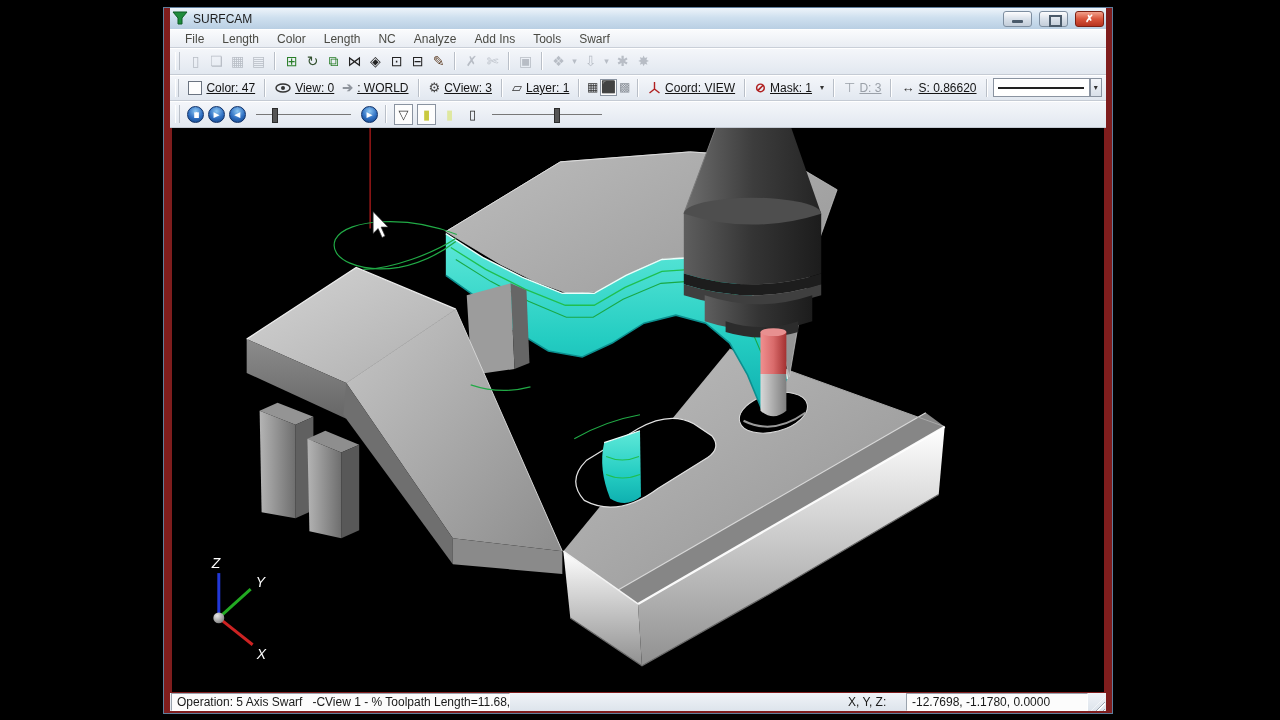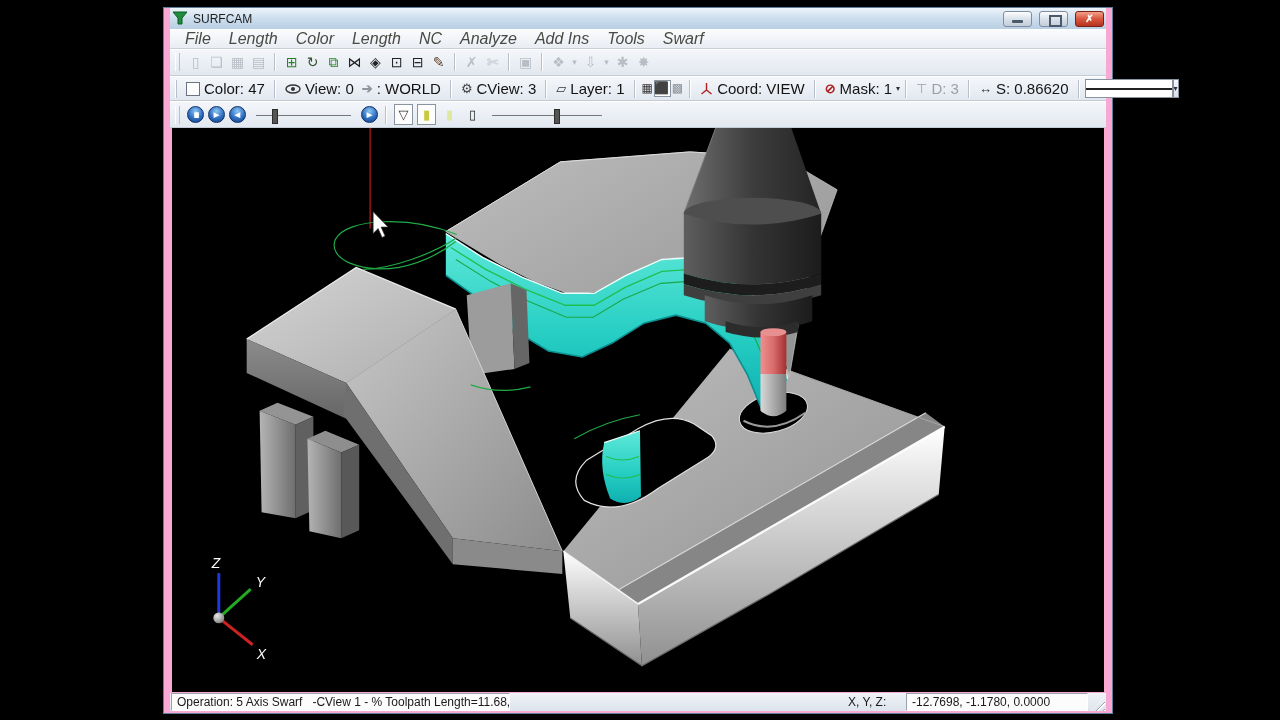--- a/index.html
+++ b/index.html
@@ -1,50 +1,50 @@
 <!DOCTYPE html>
 <html><head>
 <meta charset="utf-8">
 <style>
   html,body{margin:0;padding:0;}
   body{width:1280px;height:720px;background:#000;position:relative;overflow:hidden;
        font-family:"Liberation Sans",sans-serif;}
   .window{position:absolute;left:163px;top:7px;width:950px;height:707px;box-sizing:border-box;
-          background:#f9a8d4;border:1px solid #5f7e9c;display:flex;flex-direction:column;
+          background:#7f1d1d;border:1px solid #5f7e9c;display:flex;flex-direction:column;
           padding:0 6px 2px 6px;}
   
   .titlebar{height:23px;display:flex;align-items:center;gap:5px;padding:0 2px;
             background:linear-gradient(#eef4fa,#cfe0ef 45%,#b9cfe3);}
   .appicon{width:16px;height:15px;display:inline-block;}
   .title{font-size:12px;color:#1d1d1d;flex:0 0 auto;}
   .tspacer{flex:1;}
   .wb{width:29px;height:16px;border:1px solid #7d8ea0;border-radius:3px;margin-left:2px;
       background:linear-gradient(#fdfdfe,#d9e1ea 50%,#c3cdd9);position:relative;cursor:pointer;padding:0;}
   .wb.close{background:linear-gradient(#f2a18c,#d9553c 50%,#b53320);border-color:#7c2013;
             color:#fff;font-size:10px;font-weight:bold;line-height:14px;}
   .g-min{position:absolute;left:8px;bottom:3px;width:11px;height:3px;background:#4a5a6a;border-radius:1px;}
   .g-max{position:absolute;left:9px;top:3px;width:9px;height:8px;border:2px solid #4a5a6a;}
   
   .menubar{height:18px;background:linear-gradient(#fafbfd,#e9edf3);border-top:1px solid #fff;
            border-bottom:1px solid #c9cfd8;display:flex;align-items:center;padding-left:6px;}
-  .menu-item{font-size:16px;color:#4a4a44;padding:0 9px;cursor:default;font-style:italic;}
+  .menu-item{font-size:12px;color:#4a4a44;padding:0 9px;cursor:default;}
   
   .tb{background:linear-gradient(#f4f6fa,#e2e8f0);border-top:1px solid #fff;
       border-bottom:1px solid #c5cbd4;display:flex;align-items:center;padding:0 4px;}
   .tb1{height:27px;}
   .tb2{height:26px;}
   .tb3{height:27px;}
   .grip{width:3px;height:18px;border-left:1px solid #fff;border-right:1px solid #b9bfc8;margin:0 5px 0 1px;}
   .sep{width:1px;height:18px;background:#b9bfc8;border-right:1px solid #fff;margin:0 5px;flex:0 0 auto;}
   .tbi{font-size:14px;line-height:20px;width:21px;height:20px;text-align:center;color:#222;
        cursor:pointer;flex:0 0 auto;}
   .tbi.caret{width:11px;font-size:9px;color:#555;}
   .tbi.disabled{color:#a7adb6;opacity:.75;cursor:default;}
   .grp{display:flex;align-items:center;gap:4px;padding:0 4px;flex:0 0 auto;cursor:pointer;}
-  .lbl{font-size:15px;color:#141414;white-space:nowrap;}
+  .lbl{font-size:12px;color:#141414;white-space:nowrap;text-decoration:underline;}
   .lbl.dis{color:#9aa0a8;}
   .swatch{width:12px;height:12px;background:#fdfdfd;border:1px solid #6a7380;display:inline-block;}
   .gi{font-size:13px;line-height:16px;}
   .cube{width:18px;height:17px;border:1px solid transparent;background:transparent;padding:0;
         font-size:12px;line-height:15px;text-align:center;cursor:pointer;}
   .cube.pressed{border:1px solid #8a93a0;background:#fdfdfd;}
   .linebox{width:118px;height:17px;background:#fff;border:1px solid #8a93a0;display:inline-flex;
            align-items:center;justify-content:center;}
   .linesample{width:86px;height:0;border-top:2px solid #222;display:inline-block;}
   .ddbtn{width:15px;height:19px;border:1px solid #8a93a0;background:linear-gradient(#f4f6fa,#d9e0e9);

